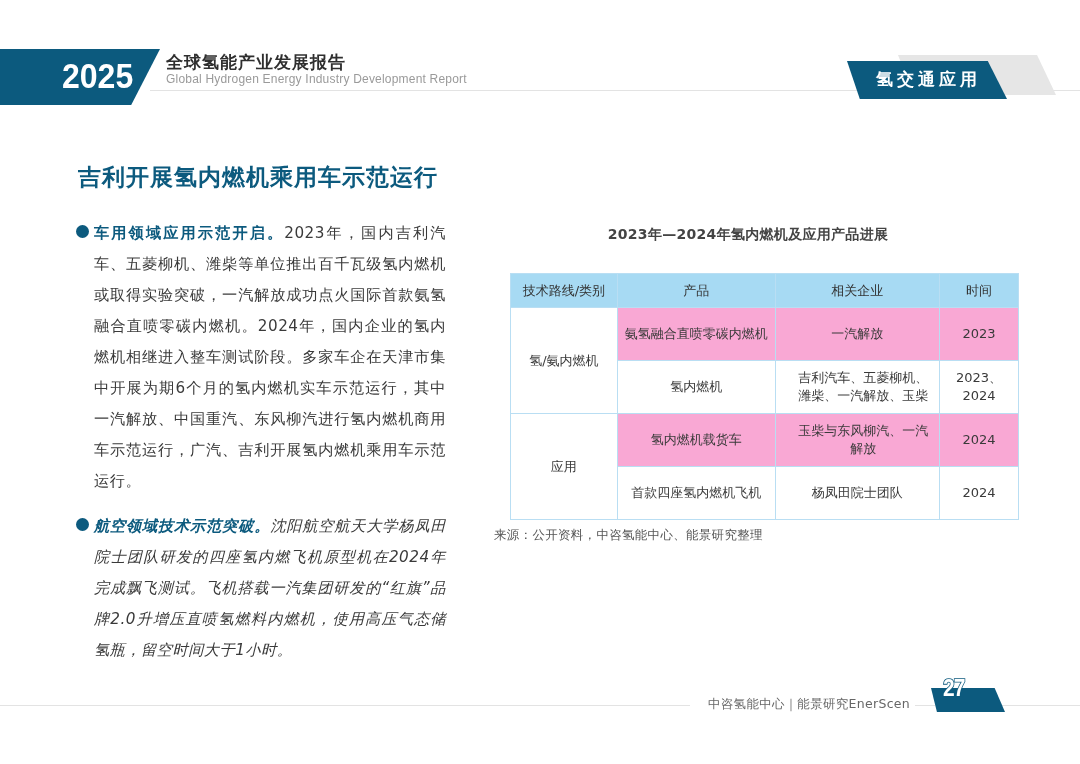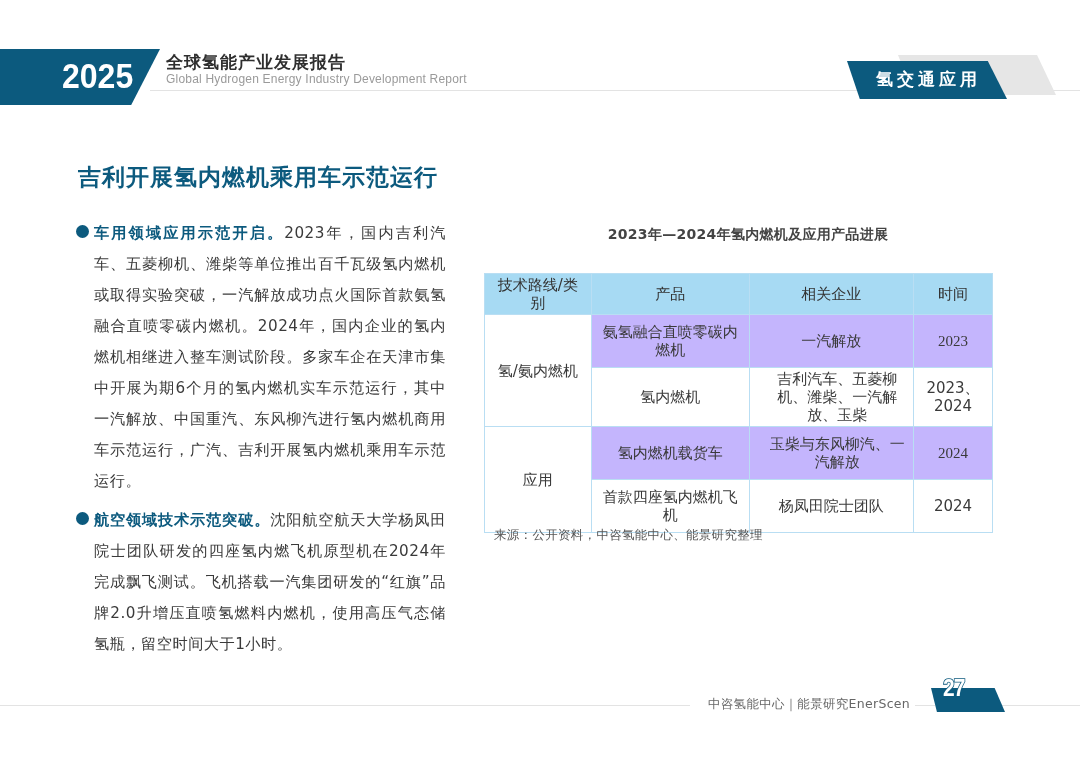--- a/index.html
+++ b/index.html
@@ -20,31 +20,31 @@
   .tag-blue { position: absolute; left: 847px; top: 61px; width: 160px; height: 38px; background: #0c5a7e;
     clip-path: polygon(0 0, 88% 0, 100% 100%, 8% 100%); }
   .tag-text { position: absolute; left: 876px; top: 68px; font-size: 17px; font-weight: bold; color: #ffffff; letter-spacing: 4px; }
 
   
   .section-title { position: absolute; left: 78px; top: 162px; font-size: 23px; font-weight: bold; color: #0c5a7e; letter-spacing: 1px; }
 
   
   .bullets { position: absolute; left: 76px; top: 218px; width: 370px; }
   .bullet { position: relative; padding-left: 18px; font-size: 15.2px; line-height: 31px; color: #3a3a3a; letter-spacing: 0.5px; text-align: justify; }
-  .bullet + .bullet { margin-top: 8px; }
+  .bullet + .bullet { margin-top: 14px; font-style: italic; }
   .bullet .dot { position: absolute; left: 0; top: 7px; width: 13px; height: 13px; border-radius: 50%; background: #0c5a7e; }
   .bullet .lead { color: #0c5a7e; font-weight: bold; }
 
   
   .tbl-caption { position: absolute; left: 494px; top: 226px; width: 508px; text-align: center; font-size: 14px; font-weight: bold; color: #444; letter-spacing: 0.3px; }
-  table.prog { position: absolute; left: 484px; top: 273px; width: 509px; border-collapse: collapse; font-size: 15px; color: #3a3a3a; }
+  table.prog { position: absolute; left: 510px; top: 273px; width: 509px; border-collapse: collapse; font-size: 13px; color: #3a3a3a; }
   table.prog th, table.prog td { border: 1.5px solid #b9def3; text-align: center; vertical-align: middle; padding: 2px 6px; line-height: 18px; }
   table.prog th { background: #a7daf3; height: 34px; font-weight: normal; color: #333; }
   table.prog td { height: 53px; }
-  table.prog td.shade { background: #c4b5fd; font-family: Liberation Serif, serif; }
+  table.prog td.shade { background: #f9a8d4; }
   table.prog td.cat { background: #ffffff; }
   .c1 { width: 104px; } .c2 { width: 154px; } .c3 { width: 160px; } .c4 { width: 77px; }
   .left-txt { text-align: left; padding-left: 18px !important; }
 
   .source { position: absolute; left: 494px; top: 527px; font-size: 12.5px; color: #555; letter-spacing: 0.3px; }
 
   
   .ftr-line-l { position: absolute; left: 0; top: 705px; width: 690px; height: 1px; background: #e3e3e3; }
   .ftr-line-r { position: absolute; left: 1000px; top: 705px; width: 80px; height: 1px; background: #e3e3e3; }
   .ftr-line-m { position: absolute; left: 915px; top: 705px; width: 20px; height: 1px; background: #e3e3e3; }

